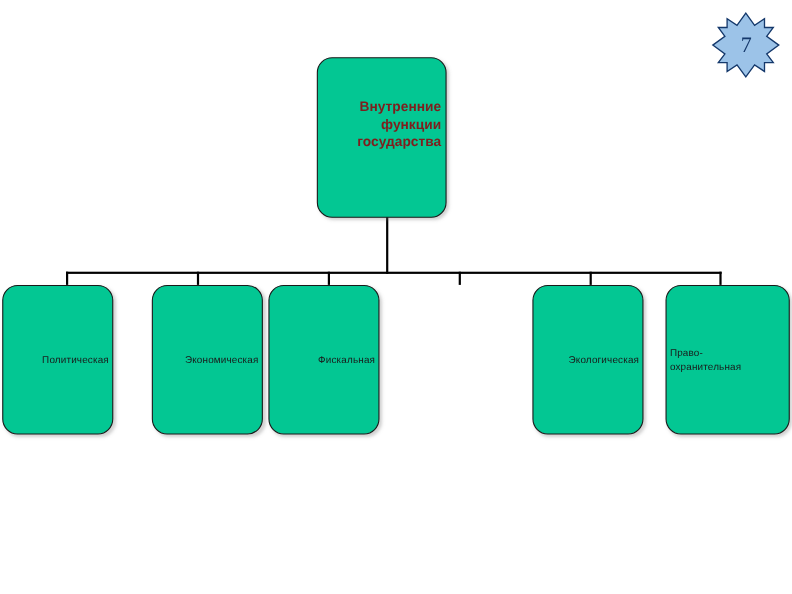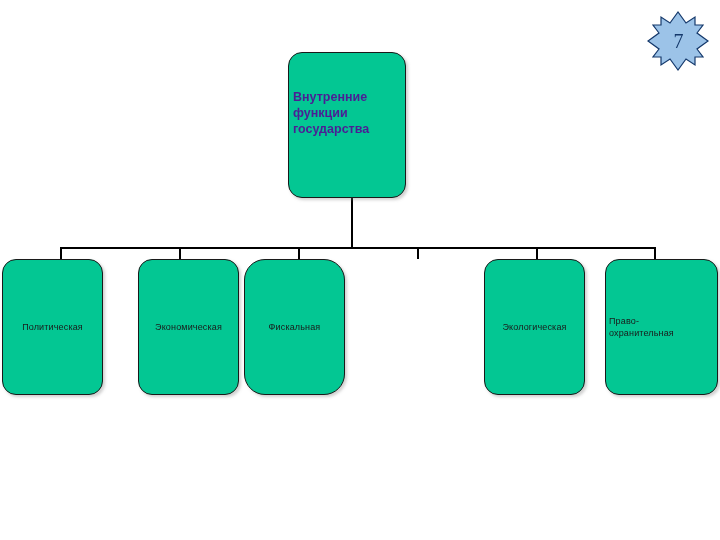--- a/index.html
+++ b/index.html
@@ -96,38 +96,38 @@
     top: 52px;
     width: 118px;
     height: 146px;
     align-items: flex-start;
   }
   .node-root .node-label {
     margin-top: 36px;
     font-size: 12.5px;
     font-weight: bold;
     line-height: 1.28;
-    color: #4c1d95;
-    text-align: left;
+    color: #7f1d1d;
+    text-align: right;
     width: 100%;
     padding: 0 4px;
     box-sizing: border-box;
   }
 
   .node-leaf {
     top: 259px;
     width: 101px;
     height: 136px;
     align-items: center;
   }
   .node-leaf .node-label {
     font-size: 9px;
     line-height: 1.35;
     color: #1a1a1a;
-    text-align: center;
+    text-align: right;
     width: 100%;
     padding: 0 3px;
     box-sizing: border-box;
     letter-spacing: 0.15px;
   }
   .node-leaf.node-last .node-label {
     text-align: left;
     padding-right: 12px;
   }
 </style>
@@ -161,21 +161,21 @@
   </div>
 
   <div class="node node-leaf" style="left:2px;">
     <div class="node-label">Политическая</div>
   </div>
 
   <div class="node node-leaf" style="left:138px;">
     <div class="node-label">Экономическая</div>
   </div>
 
-  <div class="node node-leaf" style="left:244px;border-radius:21px;">
+  <div class="node node-leaf" style="left:244px;">
     <div class="node-label">Фискальная</div>
   </div>
 
 
   <div class="node node-leaf" style="left:484px;">
     <div class="node-label">Экологическая</div>
   </div>
 
   <div class="node node-leaf node-last" style="left:605px; width:113px;">
     <div class="node-label">

